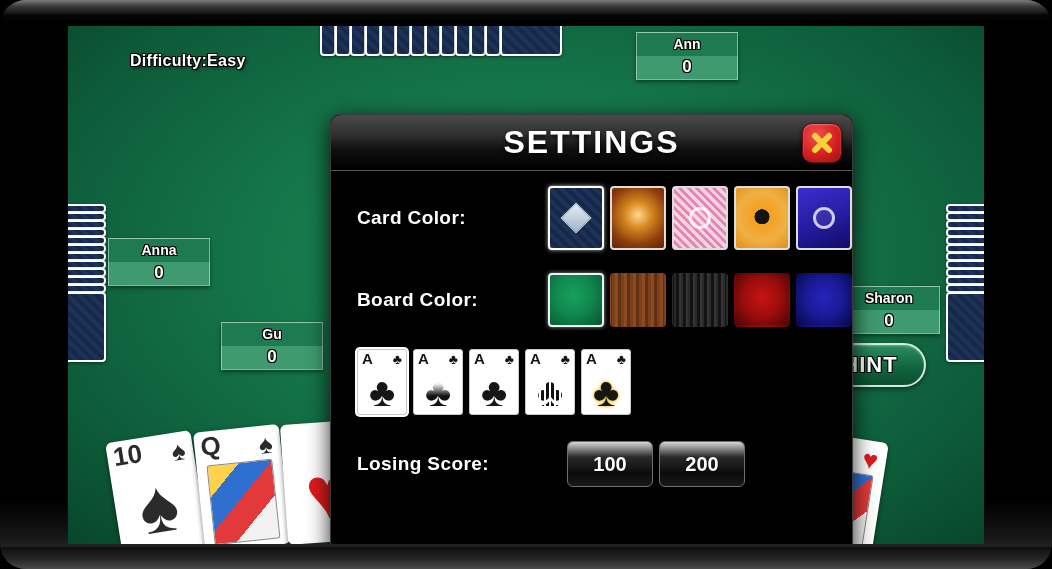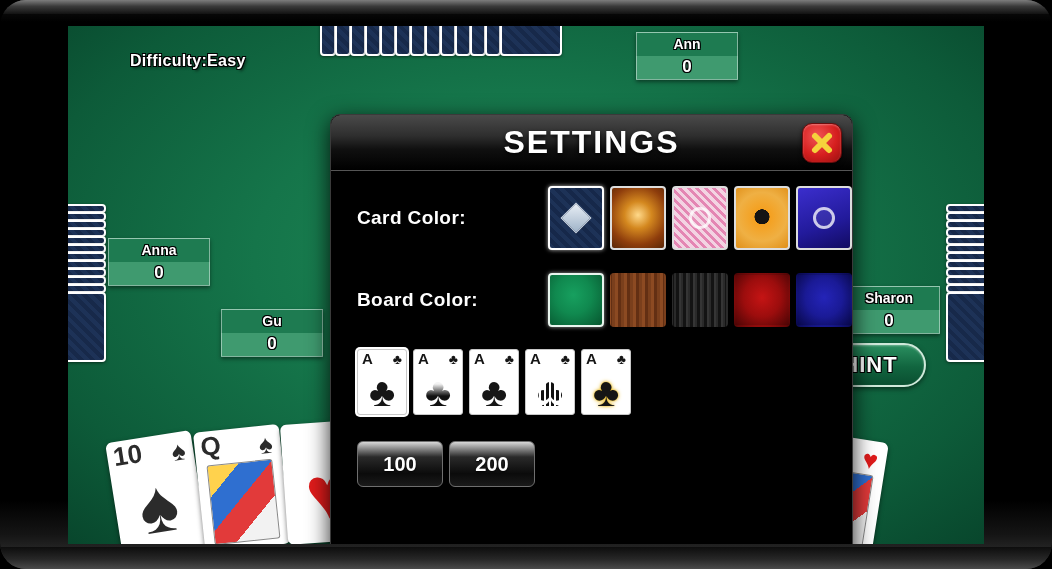--- a/index.html
+++ b/index.html
@@ -68,21 +68,21 @@
   }
   .player-score {
     display:block;
     font-size: 17px; line-height: 24px;
     color:#fff; font-weight:bold;
     text-shadow: 1px 1px 0 #000, -1px 1px 0 #000, 1px -1px 0 #000, -1px -1px 0 #000;
   }
   #panel-ann   { left: 568px; top: 6px; }
   #panel-anna  { left: 40px;  top: 212px; }
   #panel-sharon{ left: 770px; top: 212px; margin-top: 48px; }
-  #panel-guest { left: 153px; top: 283px; }
+  #panel-guest { left: 153px; top: 296px; }
 
   
   #hint-button {
     position:absolute; left: 746px; top: 317px;
     width: 112px; height: 44px;
     border-radius: 22px;
     background: linear-gradient(180deg,#2a8f60,#11653f 55%,#0a4f31);
     border: 2px solid #cfe9da;
     box-shadow: inset 0 1px 2px rgba(255,255,255,.35), 0 2px 5px rgba(0,0,0,.5);
     display:flex; align-items:center; justify-content:center;
@@ -467,20 +467,21 @@
             </div>
             <div class="setcard sc-gold">
               <span class="sc-rank">A</span>
               <span class="sc-mini">♣</span>
               <span class="sc-big">♣</span>
             </div>
           </div>
         </div>
 
         <div class="setting-row">
+          <div class="setting-label">Losing Score:</div>
           <div class="options">
             <div class="numbtn">100</div>
             <div class="numbtn">200</div>
           </div>
         </div>
 
         <div class="setting-row row-round">
           
           
         </div>

